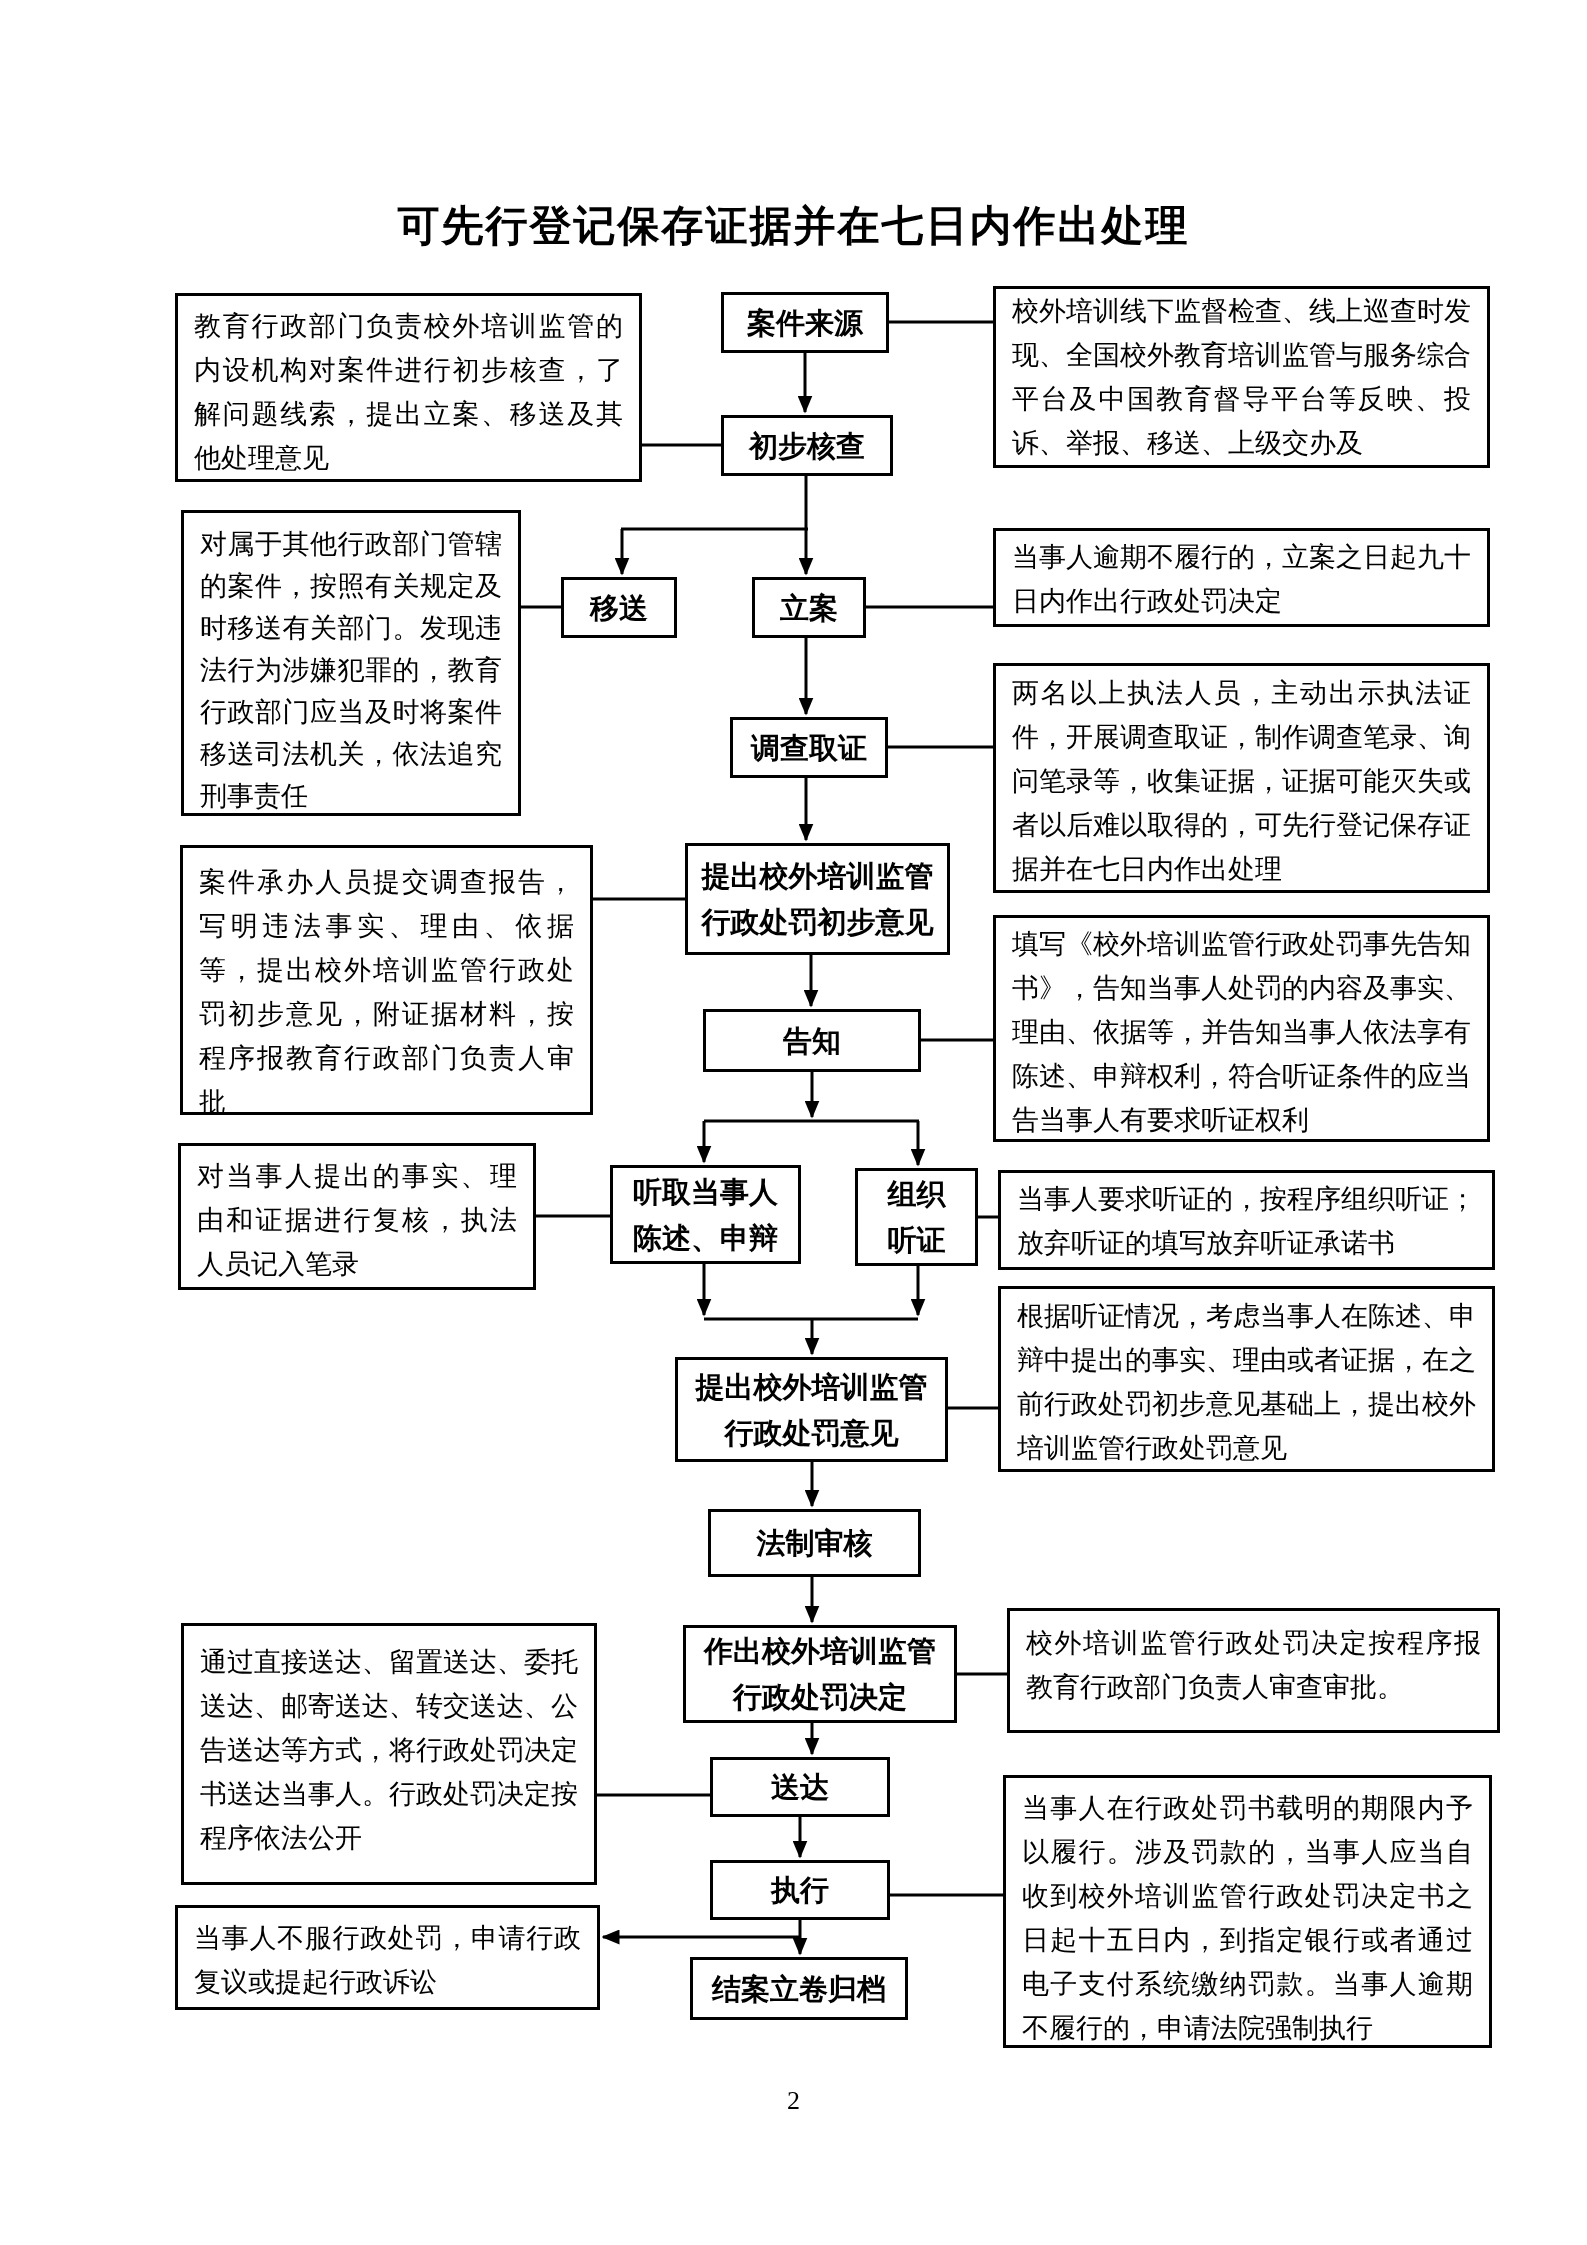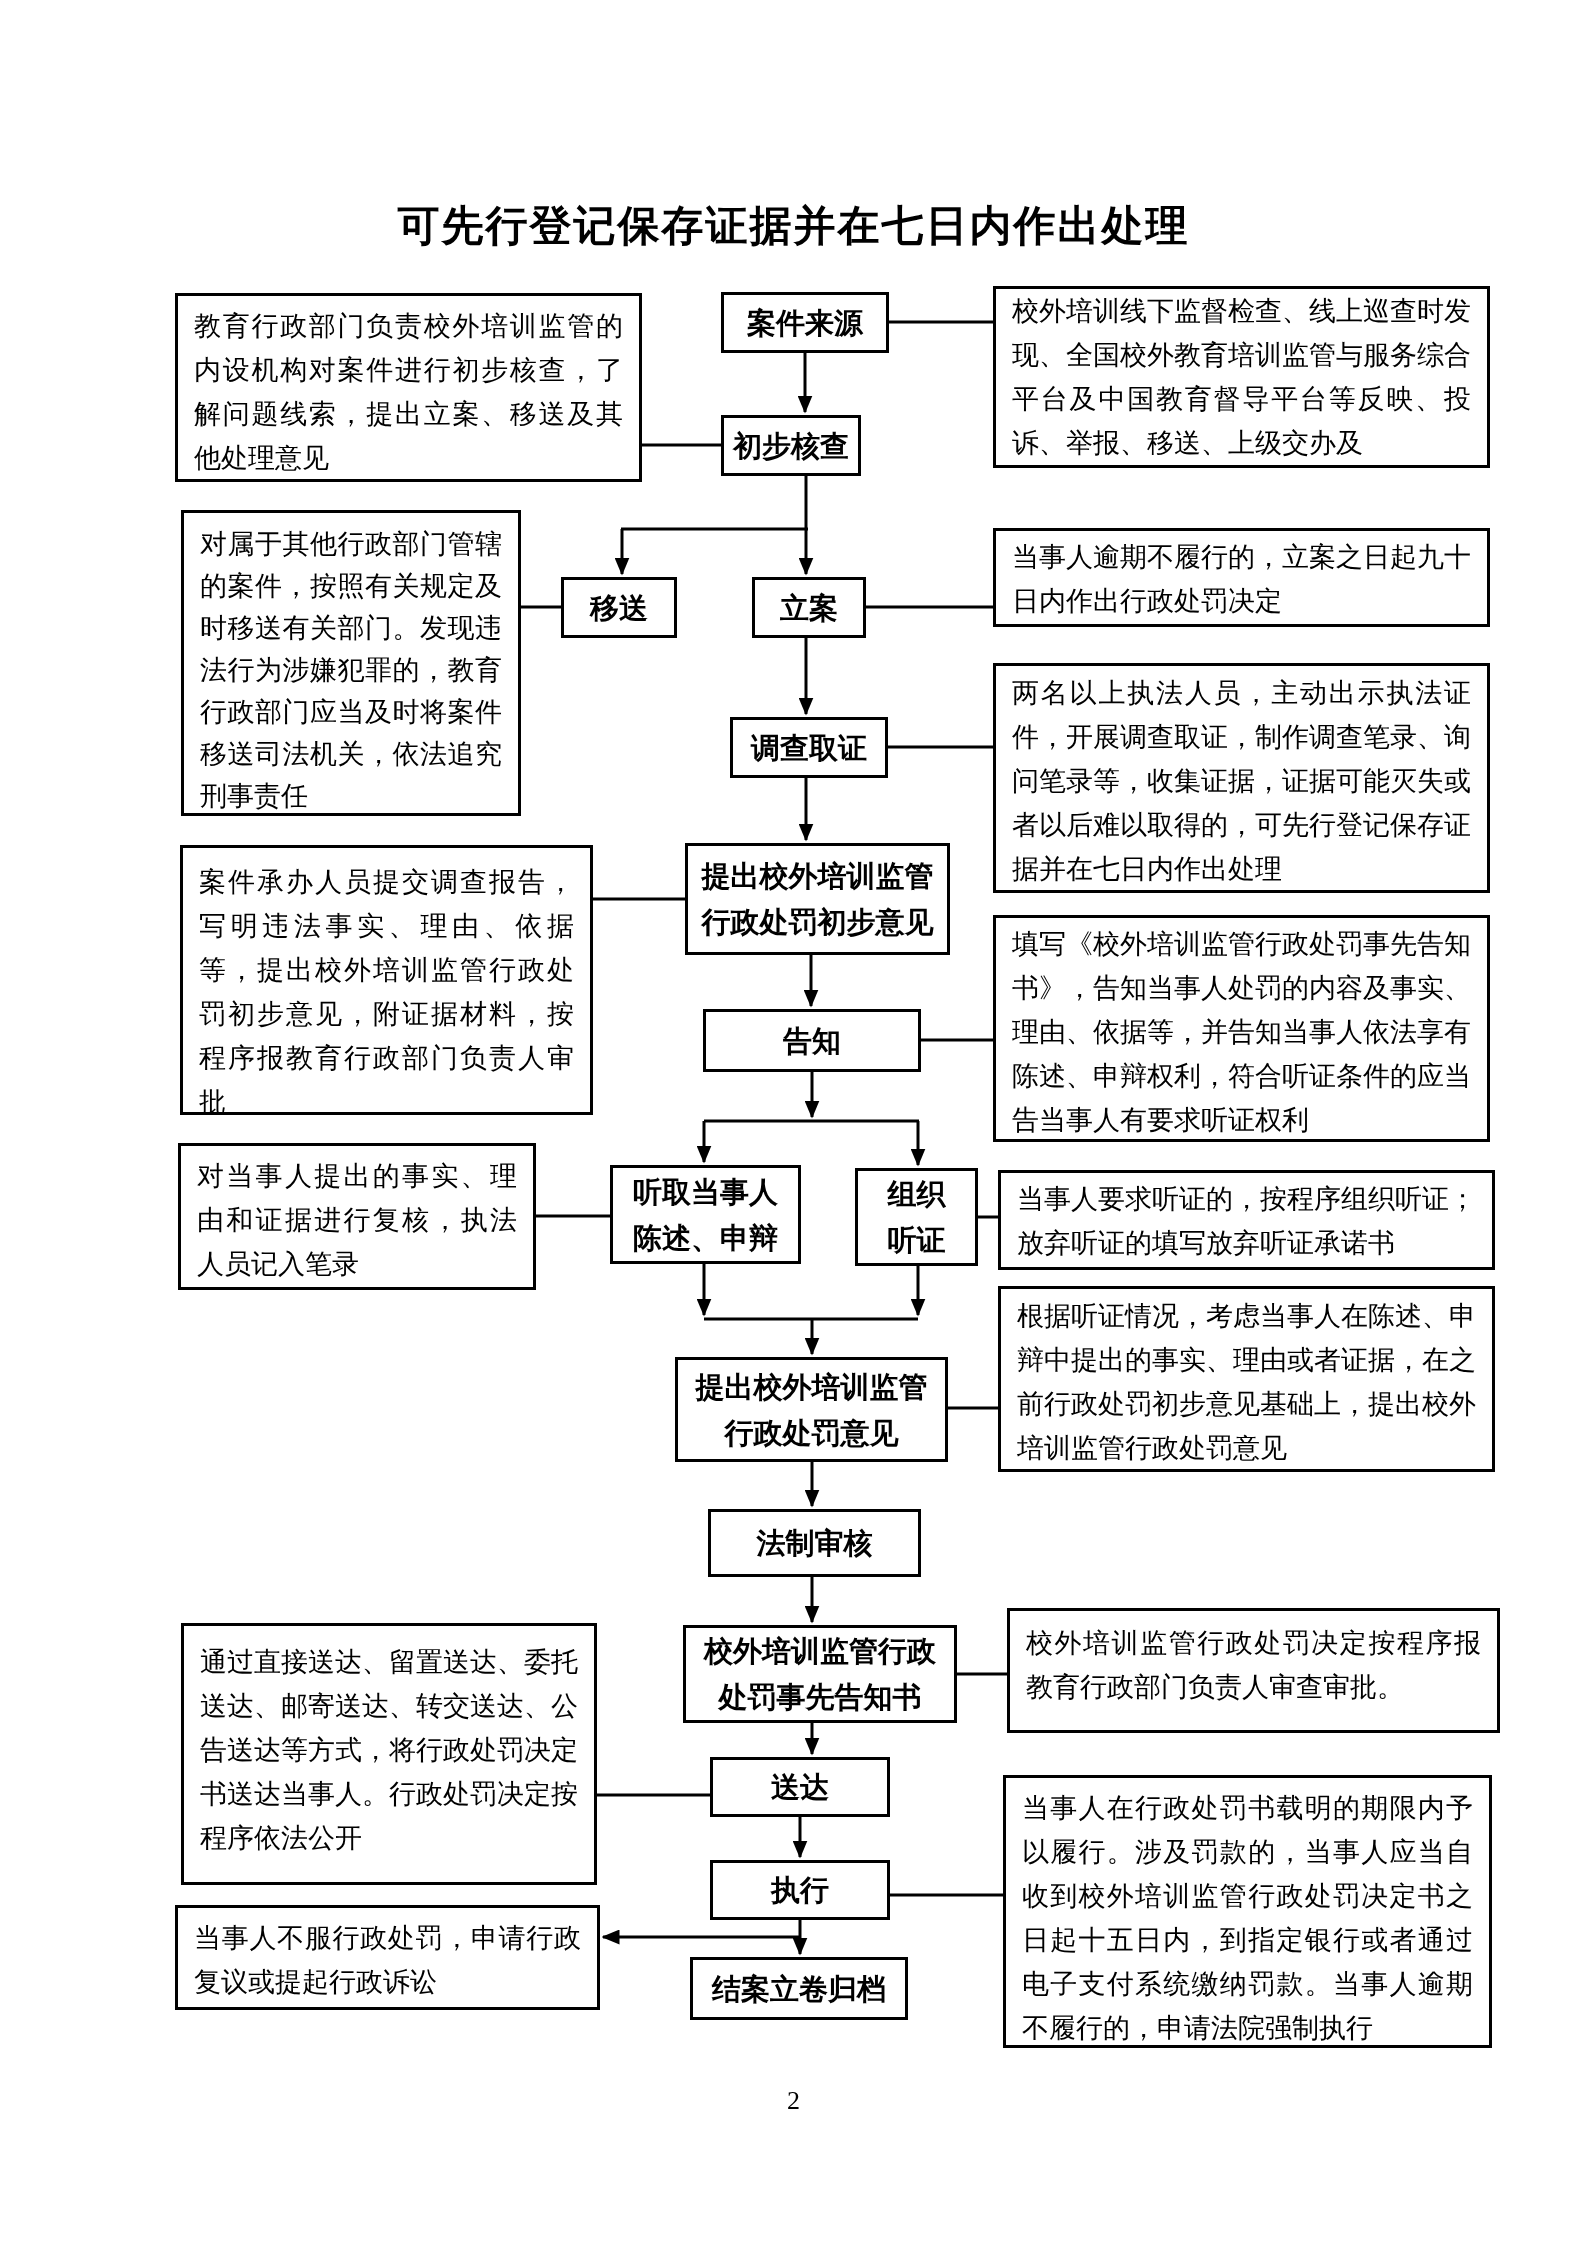--- a/index.html
+++ b/index.html
@@ -92,31 +92,31 @@
       <line x1="812" y1="1723" x2="812" y2="1754" marker-end="url(#ah)"></line>
       <line x1="597" y1="1795" x2="710" y2="1795"></line>
       <line x1="800" y1="1817" x2="800" y2="1857" marker-end="url(#ah)"></line>
       <line x1="890" y1="1895" x2="1003" y2="1895"></line>
       <line x1="800" y1="1920" x2="800" y2="1954" marker-end="url(#ah)"></line>
       <line x1="801" y1="1937" x2="603" y2="1937" marker-end="url(#ah)"></line>
     </g>
   </svg>
 
   <div class="node" style="left:721px;top:292px;width:168px;height:61px;">案件来源</div>
-  <div class="node" style="left:721px;top:415px;width:140px;height:61px;">初步核查</div>
+  <div class="node" style="left:721px;top:415px;width:172px;height:61px;">初步核查</div>
   <div class="node" style="left:561px;top:577px;width:116px;height:61px;">移送</div>
   <div class="node" style="left:752px;top:577px;width:114px;height:61px;">立案</div>
   <div class="node" style="left:730px;top:717px;width:158px;height:61px;">调查取证</div>
   <div class="node" style="left:685px;top:843px;width:265px;height:112px;padding:0 6px;">提出校外培训监管行政处罚初步意见</div>
   <div class="node" style="left:703px;top:1009px;width:218px;height:63px;">告知</div>
   <div class="node" style="left:610px;top:1165px;width:191px;height:99px;padding:0 8px;">听取当事人陈述、申辩</div>
   <div class="node" style="left:855px;top:1168px;width:123px;height:98px;padding:0 16px;">组织听证</div>
   <div class="node" style="left:675px;top:1357px;width:273px;height:105px;padding:0 4px;">提出校外培训监管行政处罚意见</div>
   <div class="node" style="left:708px;top:1509px;width:213px;height:68px;">法制审核</div>
-  <div class="node" style="left:683px;top:1625px;width:274px;height:98px;padding:0 5px;">校外培训监管行政处罚事先告知书</div>
+  <div class="node" style="left:683px;top:1625px;width:274px;height:98px;padding:0 5px;">作出校外培训监管行政处罚决定</div>
   <div class="node" style="left:710px;top:1757px;width:180px;height:60px;">送达</div>
   <div class="node" style="left:710px;top:1860px;width:180px;height:60px;">执行</div>
   <div class="node" style="left:690px;top:1957px;width:218px;height:63px;">结案立卷归档</div>
 
   <div class="note" style="left:175px;top:293px;width:467px;height:189px;padding-top:8px;">教育行政部门负责校外培训监管的内设机构对案件进行初步核查，了解问题线索，提出立案、移送及其他处理意见</div>
   <div class="note tight" style="left:181px;top:510px;width:340px;height:306px;padding-top:10px;">对属于其他行政部门管辖的案件，按照有关规定及时移送有关部门。发现违法行为涉嫌犯罪的，教育行政部门应当及时将案件移送司法机关，依法追究刑事责任</div>
   <div class="note" style="left:178px;top:1143px;width:358px;height:147px;padding-top:8px;">对当事人提出的事实、理由和证据进行复核，执法人员记入笔录</div>
   <div class="note" style="left:180px;top:845px;width:413px;height:270px;padding-top:12px;">案件承办人员提交调查报告，写明违法事实、理由、依据等，提出校外培训监管行政处罚初步意见，附证据材料，按程序报教育行政部门负责人审批</div>
   <div class="note" style="left:181px;top:1623px;width:416px;height:262px;padding-top:14px;">通过直接送达、留置送达、委托送达、邮寄送达、转交送达、公告送达等方式，将行政处罚决定书送达当事人。行政处罚决定按程序依法公开</div>
   <div class="note" style="left:175px;top:1905px;width:425px;height:105px;padding-top:8px;">当事人不服行政处罚，申请行政复议或提起行政诉讼</div>

